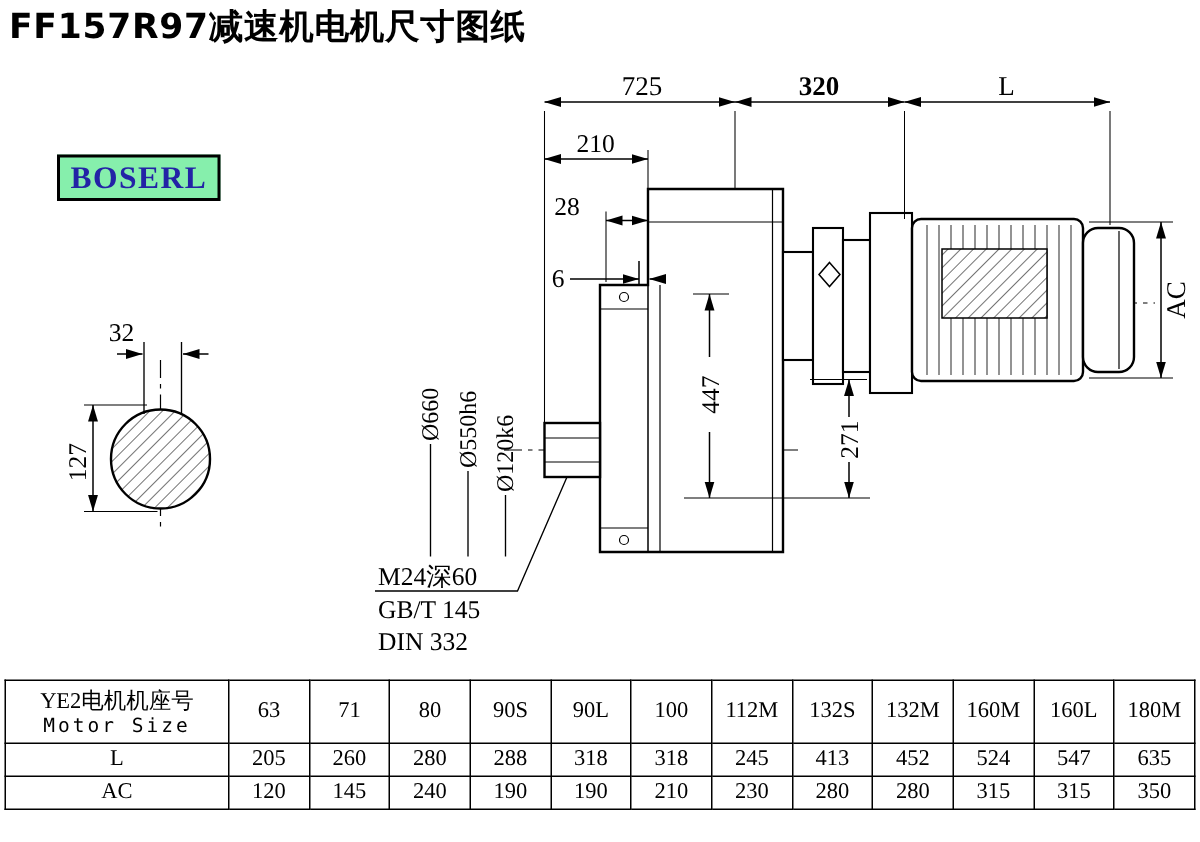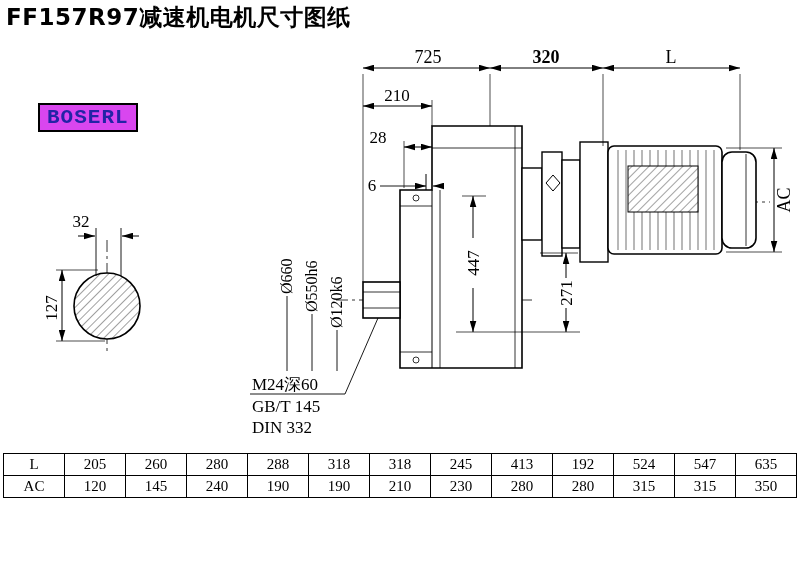--- a/index.html
+++ b/index.html
@@ -2,22 +2,22 @@
 <html><head>
 <meta charset="utf-8">
 <style>
   html,body{margin:0;padding:0;}
   body{width:800px;height:561px;position:relative;background:#fff;overflow:hidden;
        font-family:"Liberation Serif",serif;color:#000;}
   .page-title{position:absolute;top:2px;left:6px;margin:0;
        font-family:"DejaVu Sans",sans-serif;font-weight:bold;font-size:23px;
        color:#000000;letter-spacing:0.5px;}
   .logo-box{position:absolute;top:103px;left:38px;border:2px solid #000;
-       padding:1px 7px;font-family:Liberation Mono, monospace;font-weight:bold;
-       font-size:21px;color:#2323a6;letter-spacing:1px;background:#d946ef;}
+       padding:1px 7px;font-family:Liberation Serif, serif;font-weight:bold;
+       font-size:21px;color:#2323a6;letter-spacing:1px;background:#86efac;}
   svg.drawing{position:absolute;top:0;left:0;}
   svg.drawing text{fill:#000;font-family:"Liberation Serif",serif;}
   table.dims{position:absolute;top:453px;left:3px;width:794px;
        border-collapse:collapse;table-layout:fixed;font-size:15px;text-align:center;
        font-family:"Liberation Serif",serif;}
   table.dims td{border:1px solid #000;padding:0;height:21px;overflow:hidden;}
   table.dims tr.hdr td{height:41px;}
   td.firstcol{width:148px;}
   .mono{font-family:"DejaVu Sans Mono",monospace;font-size:13px;letter-spacing:2px;}
 </style>
@@ -149,31 +149,49 @@
     <text x="292" y="294" font-size="16" transform="rotate(-90 292 294)">Ø660</text>
     <text x="317" y="312" font-size="16" transform="rotate(-90 317 312)">Ø550h6</text>
     <text x="342" y="328" font-size="16" transform="rotate(-90 342 328)">Ø120k6</text>
     <text x="252" y="390" font-size="17">M24深60</text>
     <text x="252" y="412" font-size="17">GB/T 145</text>
     <text x="252" y="433" font-size="17">DIN 332</text>
   </svg>
 
   <table class="dims">
     <tbody>
+        <tr class="hdr">
+      <td class="firstcol">
+        <div>YE2电机机座号</div>
+        <div class="mono">Motor Size</div>
+      </td>
+      <td>63</td>
+      <td>71</td>
+      <td>80</td>
+      <td>90S</td>
+      <td>90L</td>
+      <td>100</td>
+      <td>112M</td>
+      <td>132S</td>
+      <td>132M</td>
+      <td>160M</td>
+      <td>160L</td>
+      <td>180M</td>
+    </tr>
     <tr>
       <td>L</td>
       <td>205</td>
       <td>260</td>
       <td>280</td>
       <td>288</td>
       <td>318</td>
       <td>318</td>
       <td>245</td>
       <td>413</td>
-      <td>192</td>
+      <td>452</td>
       <td>524</td>
       <td>547</td>
       <td>635</td>
     </tr>
     <tr>
       <td>AC</td>
       <td>120</td>
       <td>145</td>
       <td>240</td>
       <td>190</td>

